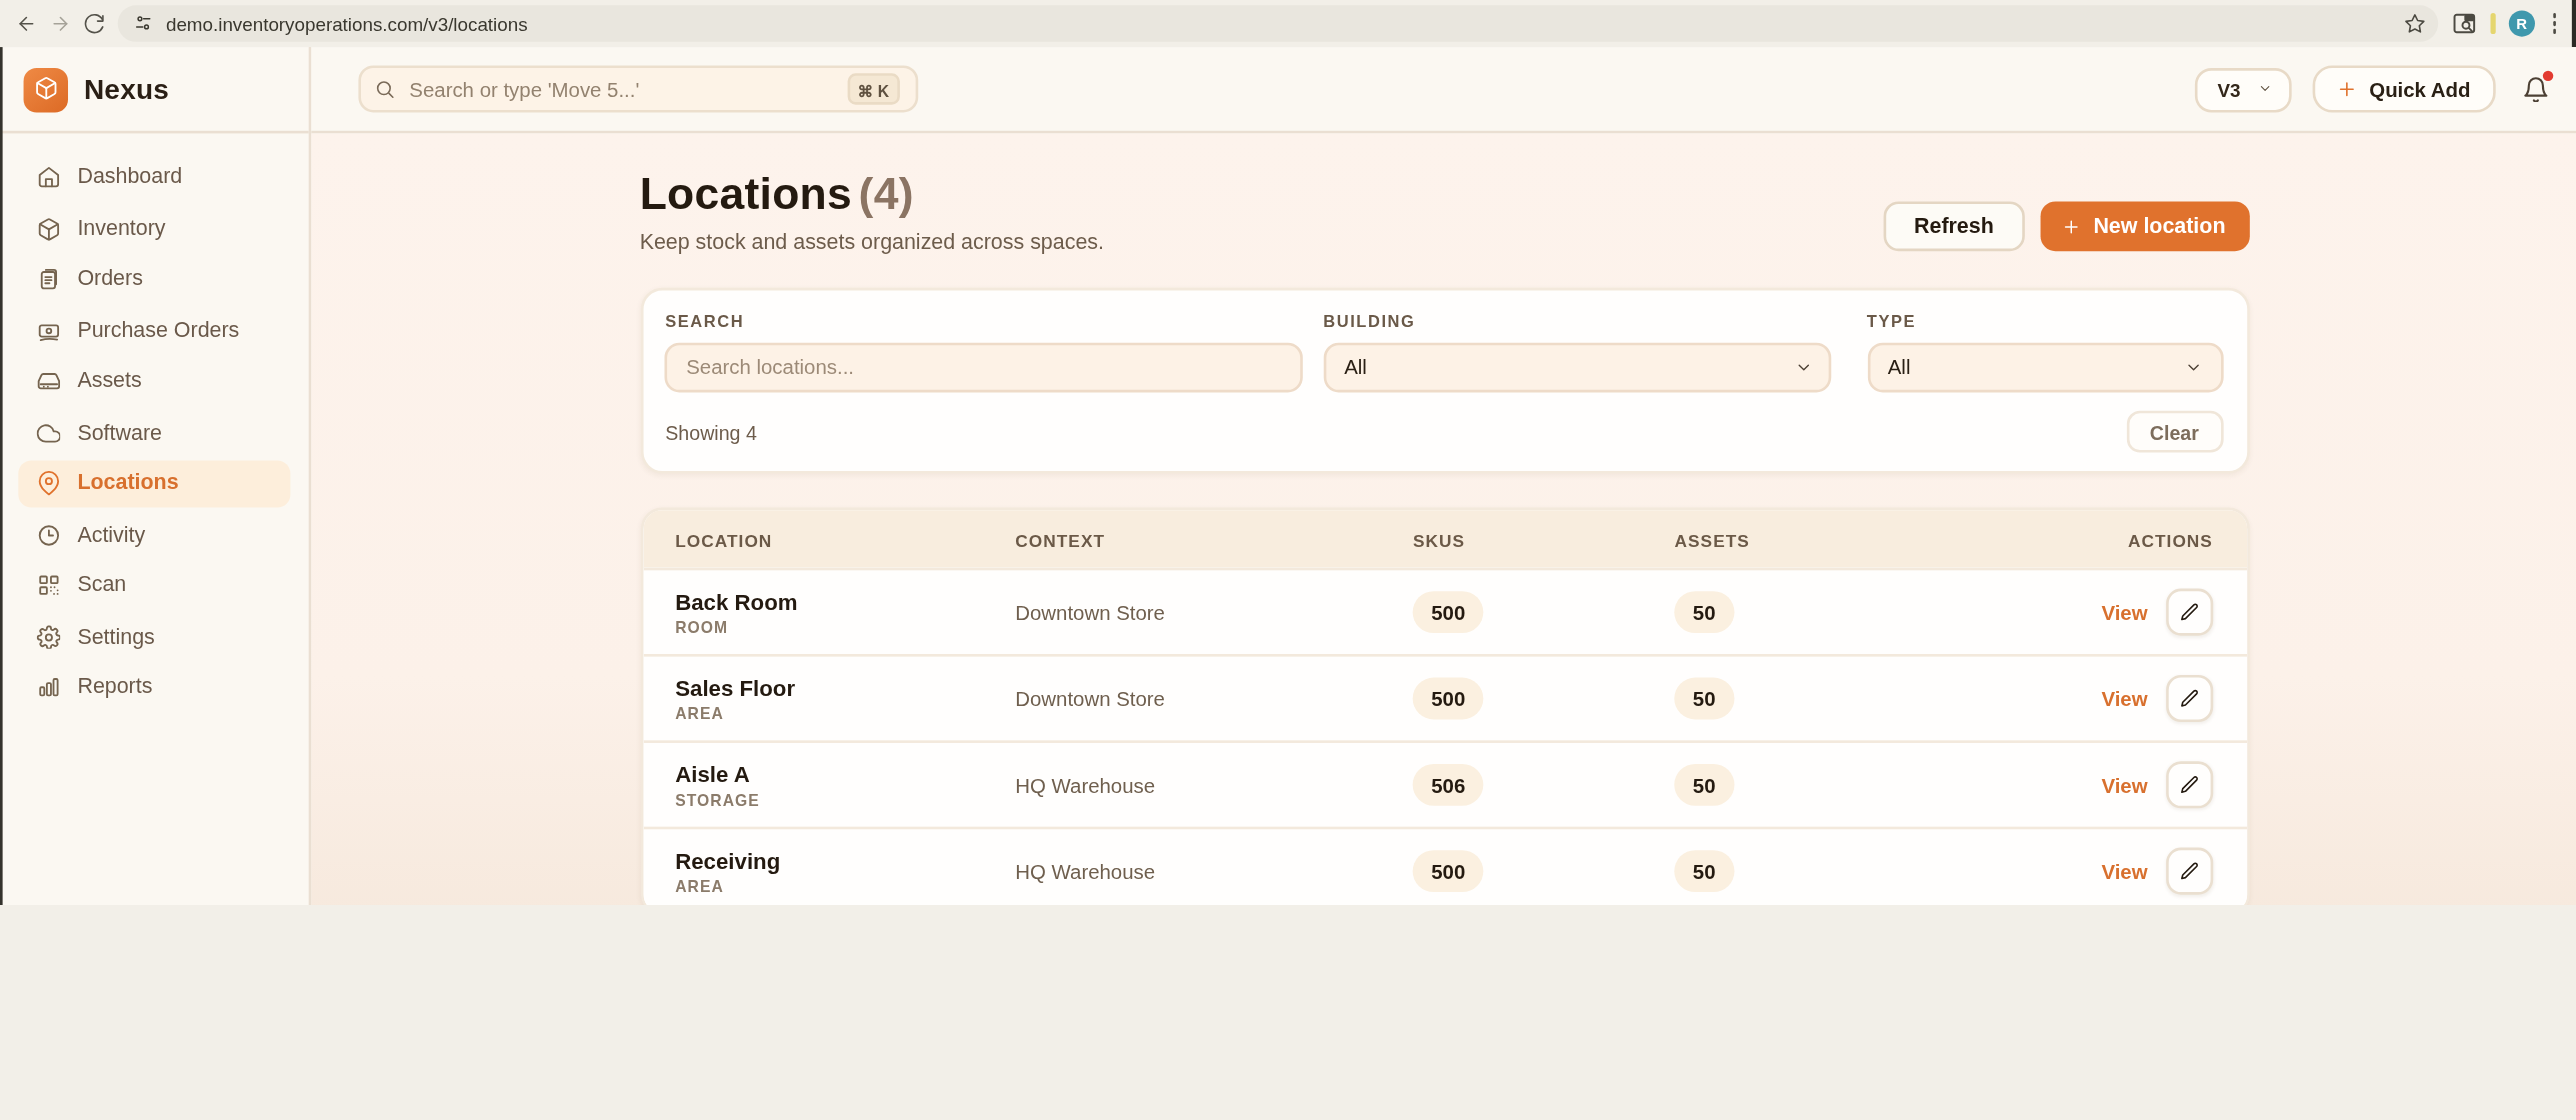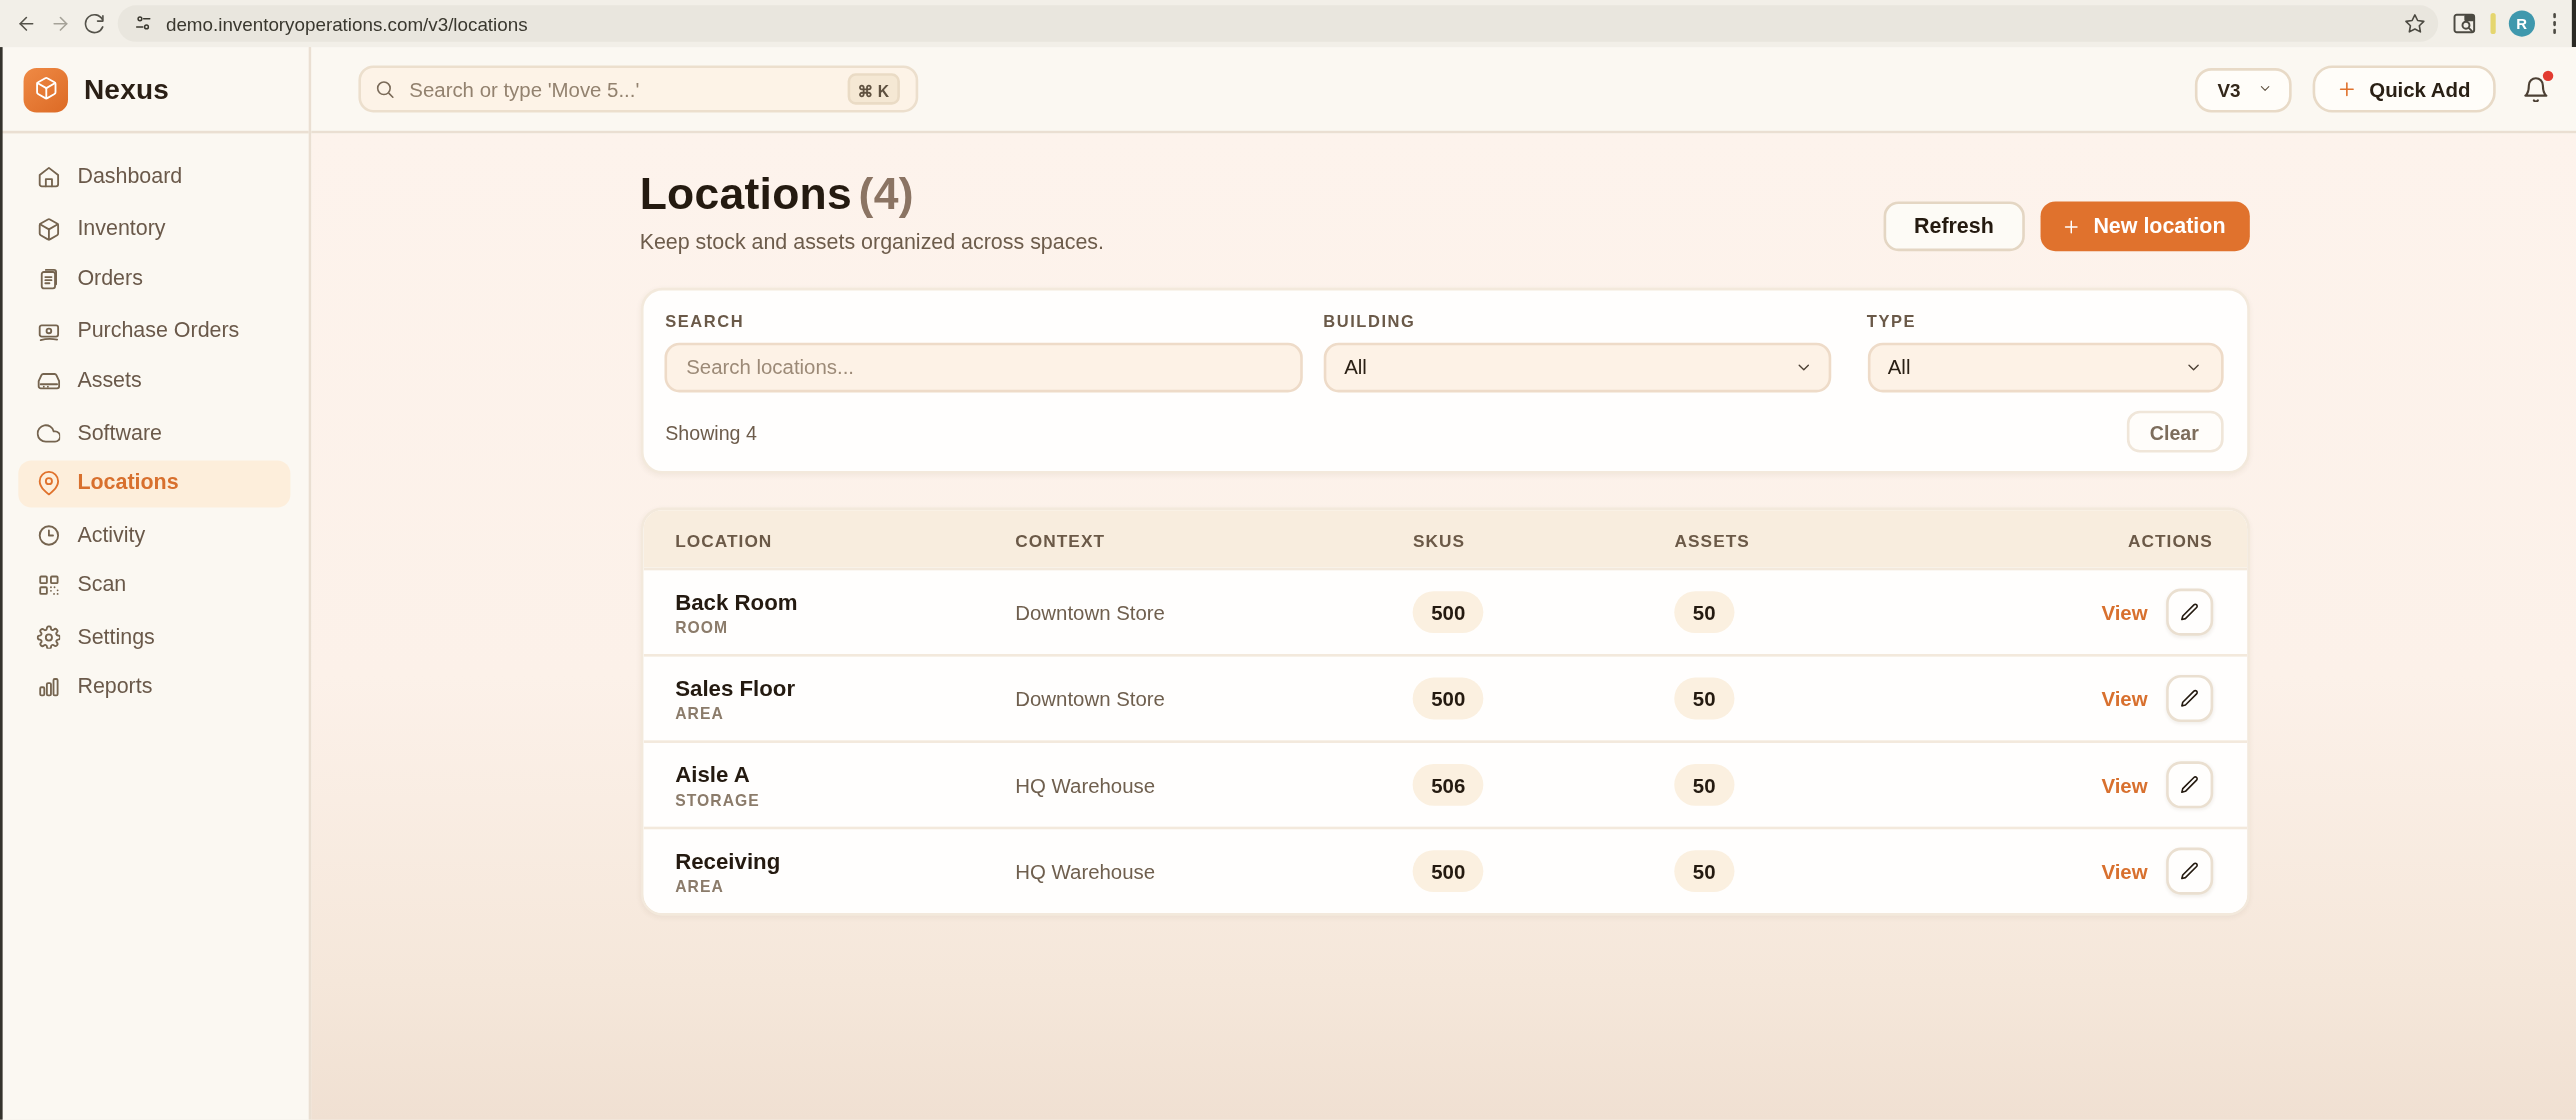--- a/index.html
+++ b/index.html
@@ -1,18 +1,18 @@
 <!DOCTYPE html>
 <html style="font-size:10px"><head>
 <meta charset="utf-8">
 <style>
   * { margin:0; padding:0; box-sizing:border-box; }
   html,body { width:2576px; height:1120px; overflow:hidden; background:#f2efe8;
     font-family:"Liberation Sans", sans-serif; }
-  .viewport { width:2576px; height:1120px; overflow:hidden; }
+  .viewport { width:2576px; height:905px; overflow:hidden; }
   .stage { width:985px; height:428px; transform:scale(2.6160714); transform-origin:0 0;
     display:flex; flex-direction:column; }
 
   svg { display:block; }
   .ic { stroke:currentColor; fill:none; stroke-width:1.8; stroke-linecap:round; stroke-linejoin:round; }
 
   
   .chrome { height:18px; background:#f2efe8; display:flex; align-items:center;
     padding:0 5.7px; gap:5px; flex:0 0 auto; box-shadow: inset -1.9px 0 0 #2b2a25; }
   .chrome-btn { color:#54524a; display:grid; place-items:center; }

